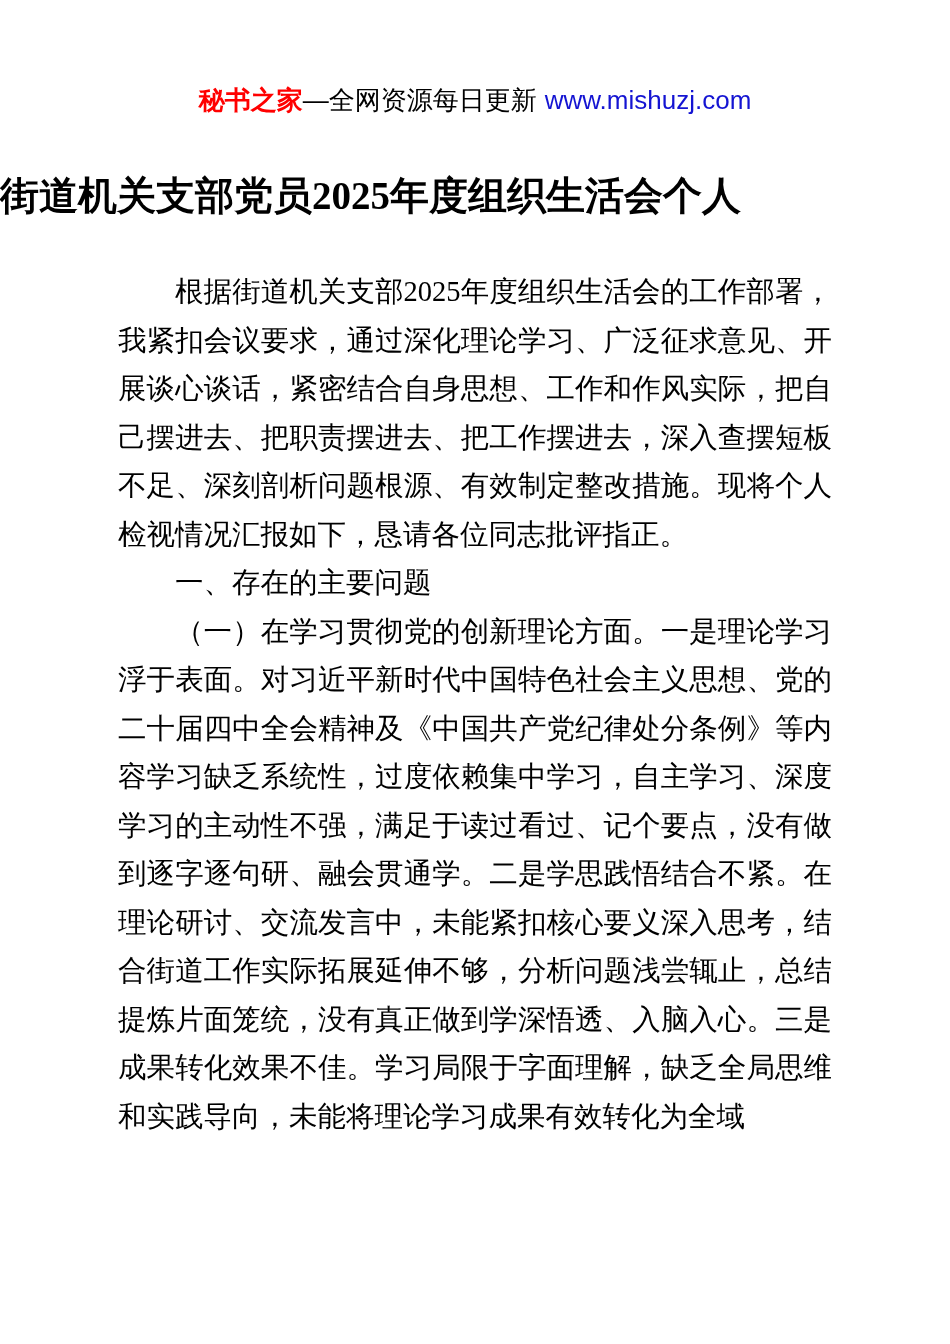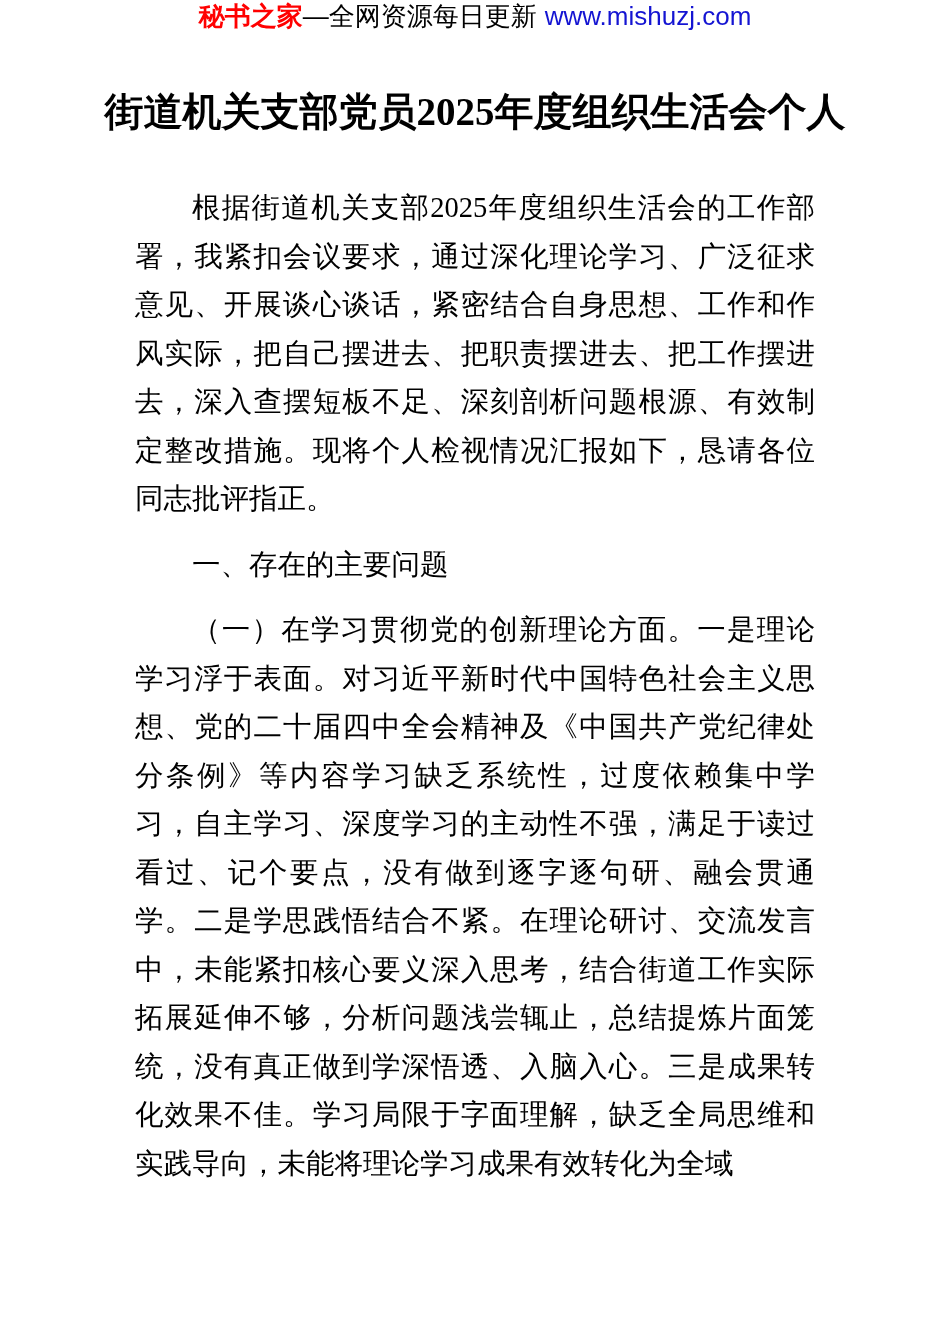--- a/index.html
+++ b/index.html
@@ -10,20 +10,21 @@
   }
   .page {
     position: relative;
     width: 950px;
     height: 1344px;
     margin: 0 auto;
     background: #ffffff;
     overflow: hidden;
   }
   .doc-header {
+    padding-top: 84px;
     text-align: center;
     font-family: "Liberation Sans", sans-serif;
     font-size: 26px;
     line-height: 32px;
     white-space: nowrap;
   }
   .doc-header .brand {
     color: #ff0000;
     font-weight: bold;
   }
@@ -32,36 +33,35 @@
   }
   .doc-header .tagline {
     color: #000000;
   }
   .doc-header .site-url {
     color: #1414d2;
     margin-left: 8px;
   }
   .doc-title {
     margin-top: 52px;
-    text-align: center;
     font-family: "Liberation Serif", serif;
     font-weight: bold;
     font-size: 39px;
     line-height: 56px;
     color: #000000;
   }
   .doc-body {
     margin: 44px 118px 0 118px;
     font-size: 28.5px;
     line-height: 48.5px;
     text-align: justify;
     color: #000000;
   }
   .doc-body p.para {
-    margin: 17px;
+    margin: 0;
     text-indent: 2em;
   }
   .doc-body .run-bold {
     font-weight: normal;
   }
 </style>
 </head>
 <body>
 
 <div class="page">

